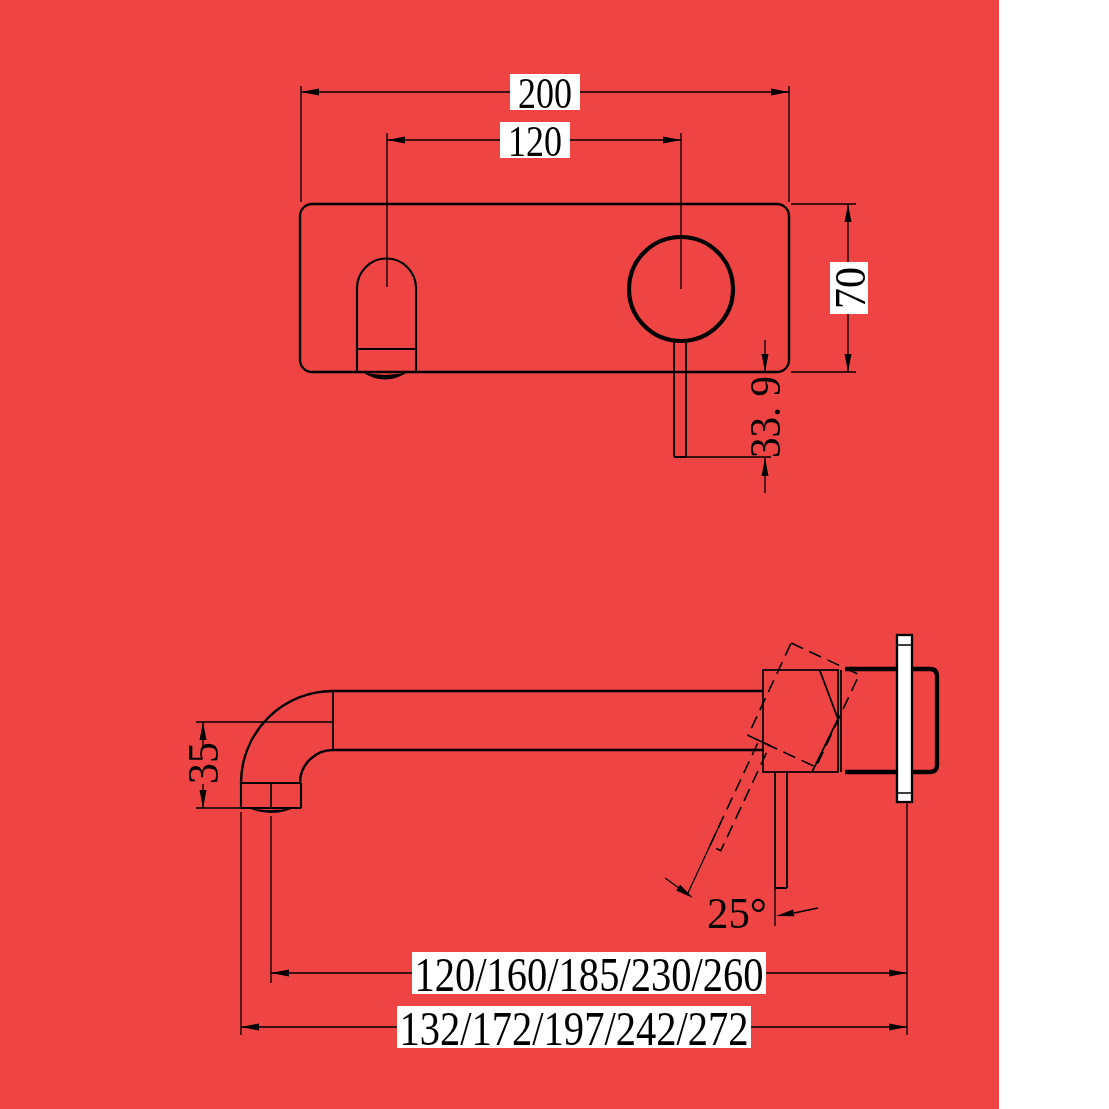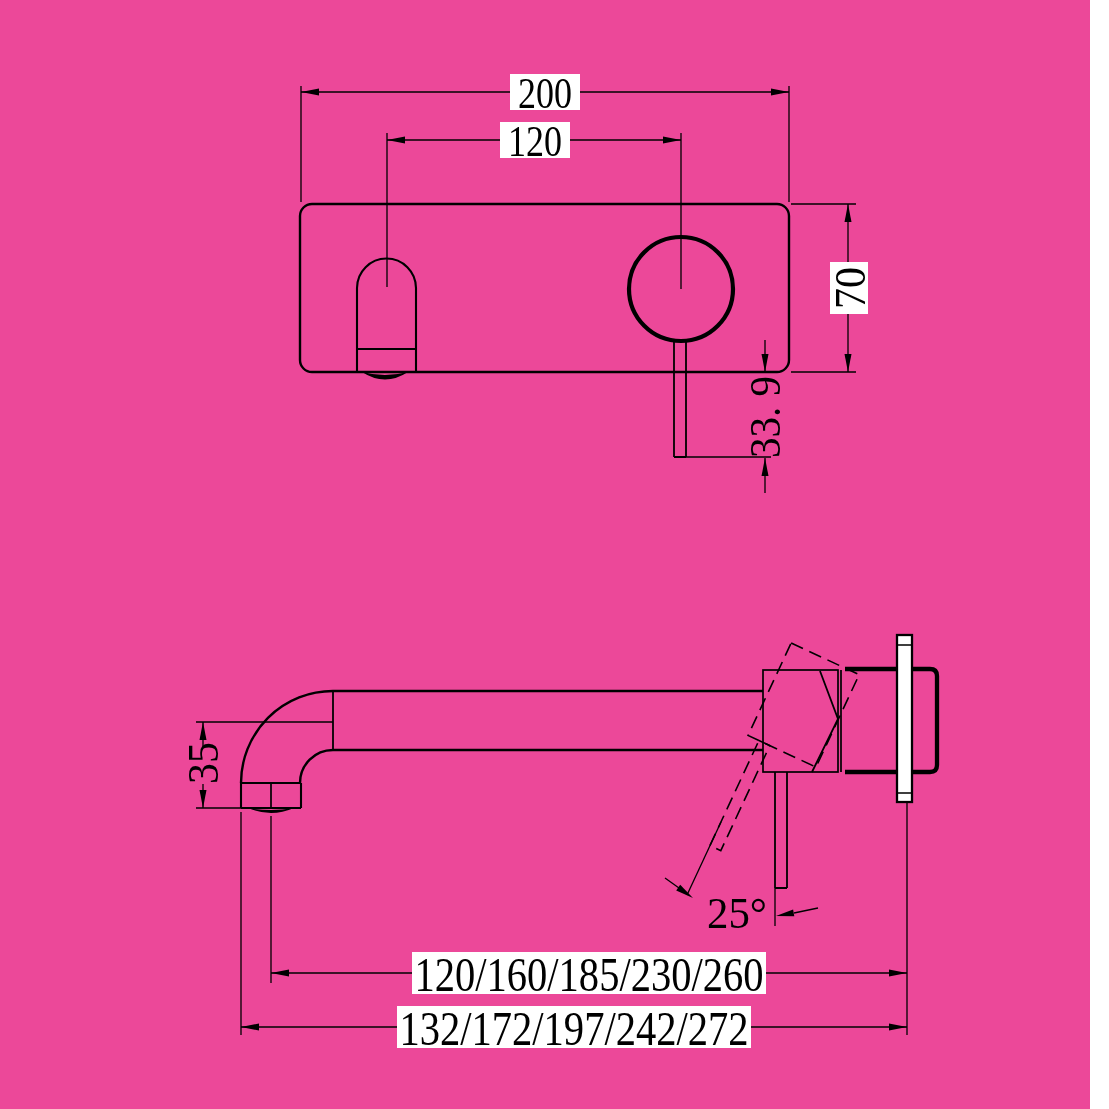--- a/index.html
+++ b/index.html
@@ -5,23 +5,23 @@
   html, body {
     margin: 0;
     padding: 0;
     background: #ffffff;
     width: 1109px;
     height: 1109px;
     overflow: hidden;
   }
   .drawing-stage {
     position: relative;
-    width: 1090px;
+    width: 999px;
     height: 1109px;
-    background: #ec4899;
+    background: #ef4444;
   }
   svg { display: block; }
   .dim-text {
     font-family: "Liberation Serif", "DejaVu Serif", serif;
     fill: #000000;
     text-anchor: middle;
     dominant-baseline: central;
   }
   .t44 { font-size: 44px; }
   .t48 { font-size: 48px; }

